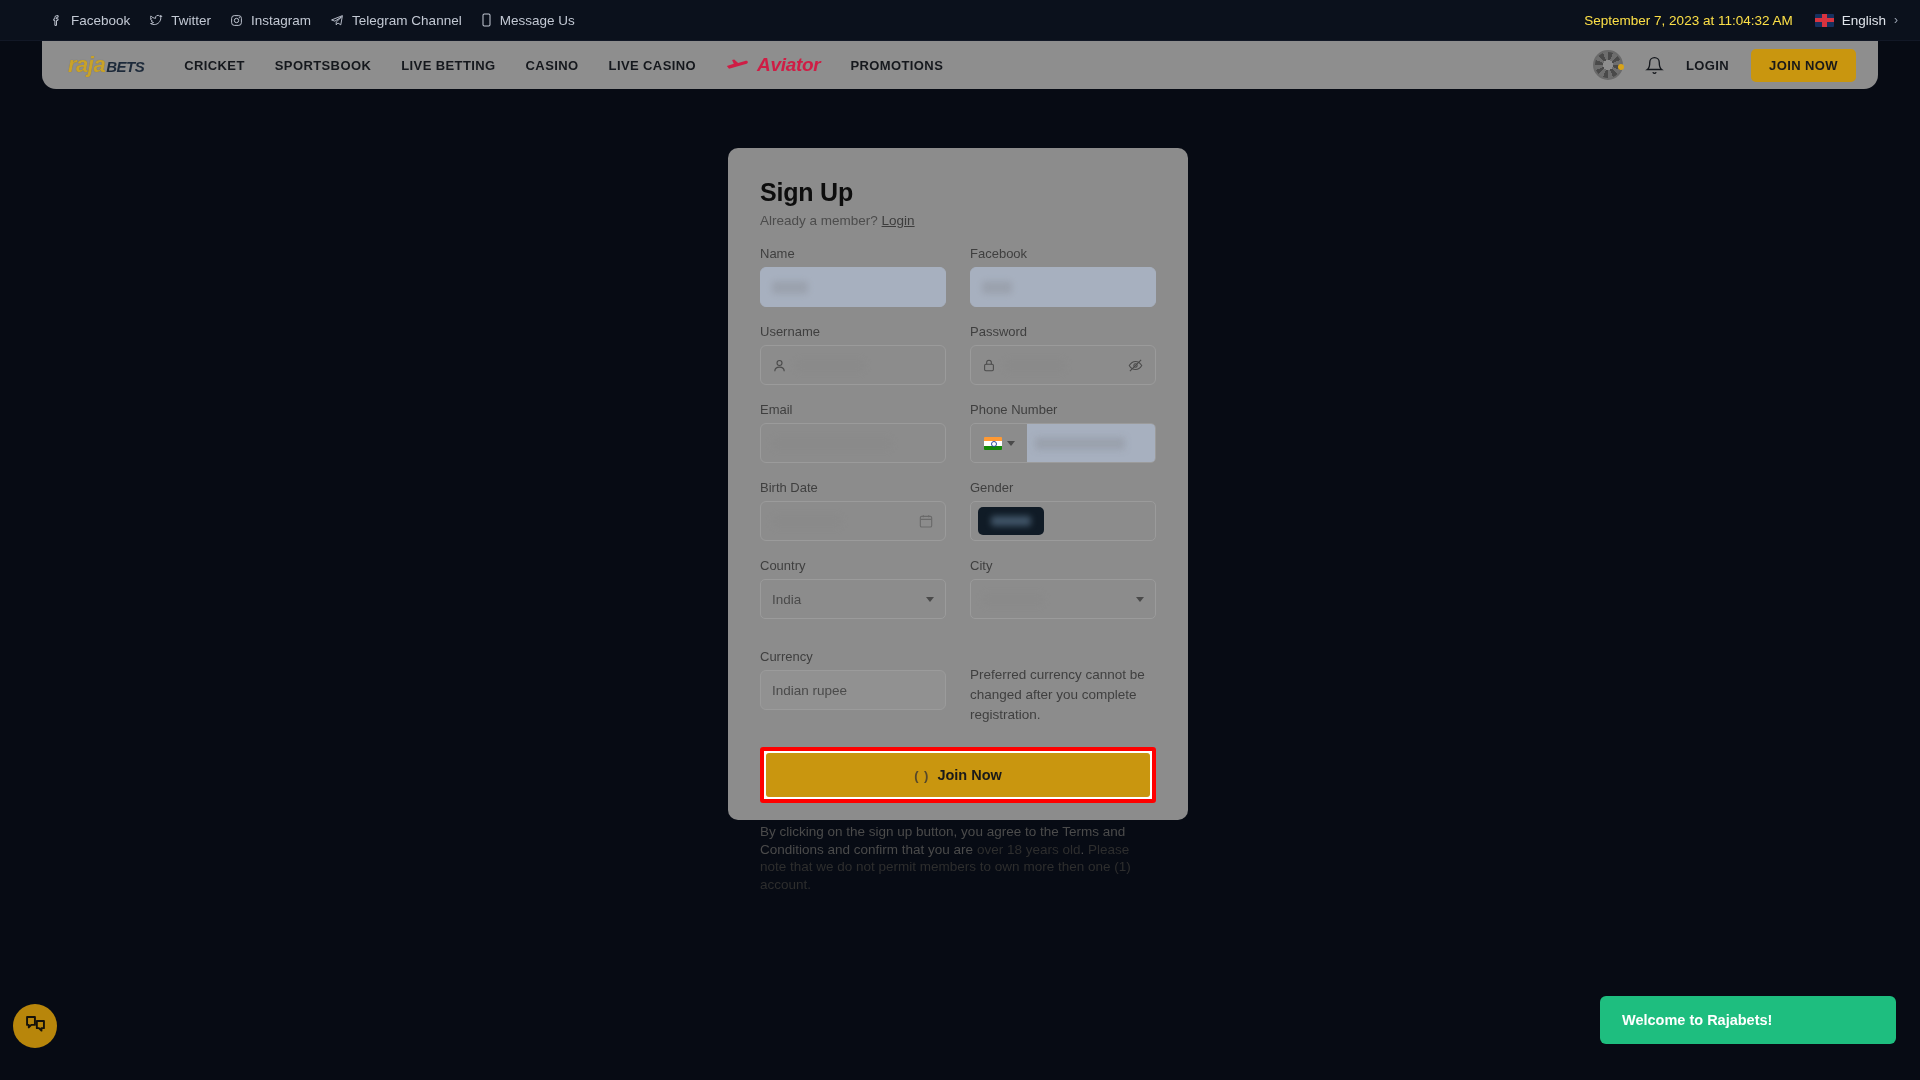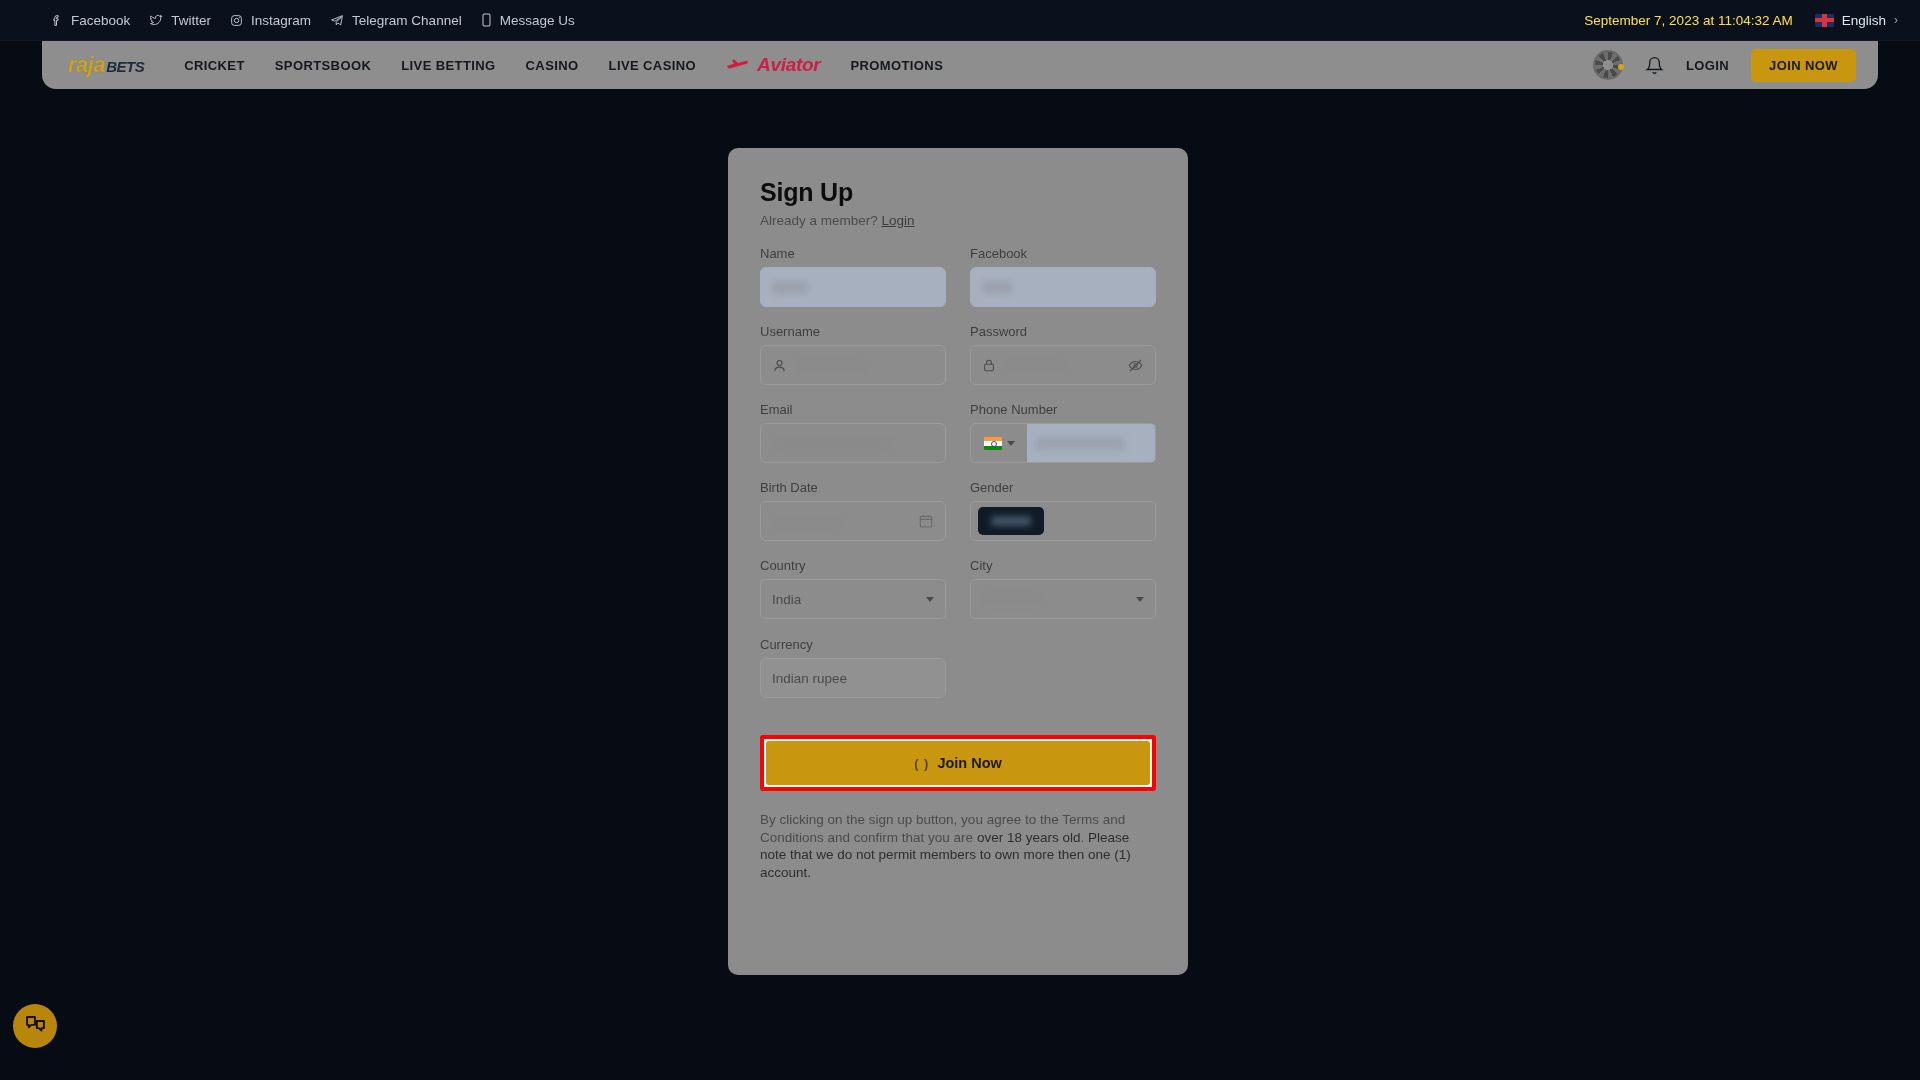--- a/index.html
+++ b/index.html
@@ -189,21 +189,21 @@
     cursor: pointer;
     font-family: "Liberation Sans", sans-serif;
   }
 
   
   .modal {
     position: absolute;
     left: 728px;
     top: 148px;
     width: 460px;
-    height: 827px;
+    height: 672px;
     background: #8c8c8c;
     border-radius: 10px;
     padding: 30px 32px 0 32px;
   }
   .modal-title {
     font-size: 25px;
     font-weight: 700;
     color: #0d0d0d;
     letter-spacing: -0.2px;
   }
@@ -351,21 +351,21 @@
     border: 1px solid #9b9b9b;
     border-radius: 5px;
     display: flex;
     align-items: center;
     padding: 0 11px;
     cursor: pointer;
   }
   .select-box .caret-dn { margin-left: auto; }
 
   .currency-row {
-    margin-top: 1px;
+    margin-top: 13px;
     display: grid;
     grid-template-columns: 186px 186px;
     column-gap: 24px;
   }
   .currency-note {
     font-size: 13.5px;
     line-height: 20px;
     color: #3f3f3f;
     align-self: end;
     padding-bottom: 2px;
@@ -664,35 +664,39 @@
       </div>
     </div>
 
     <div class="currency-row">
       <div class="field">
         <span class="field-label">Currency</span>
         <div class="input-box disabled">
           <span class="input-text">Indian rupee</span>
         </div>
       </div>
+      <div class="currency-note">Preferred currency cannot be changed after you complete registration.</div>
     </div>
 
     <div class="join-wrap">
       <button class="join-btn">
         <span class="join-spinner">( )</span>
         <span>Join Now</span>
       </button>
     </div>
 
     <div class="terms">
       <span>By clicking on the sign up button, you agree to the Terms and Conditions and confirm that you are </span><b>over 18 years old</b><span>. </span><b>Please note that we do not permit members to own more then one (1) account.</b>
     </div>
 
   </div>
 
+  <div class="toast">
+    <span>Welcome to Rajabets!</span>
+  </div>
 
   <div class="chat-bubble">
     <span>
       <svg width="23" height="23" viewBox="0 0 24 24" fill="none" stroke="#16120a" stroke-width="2" stroke-linejoin="round">
         <path d="M3.2 4.2h8.2v8.2H7.6l-2.6 2.6v-2.6H3.2z"></path>
         <path d="M13.4 8.4h7.4v7.4h-2.6v2.6l-2.6-2.6h-2.2z"></path>
       </svg>
     </span>
   </div>
 

